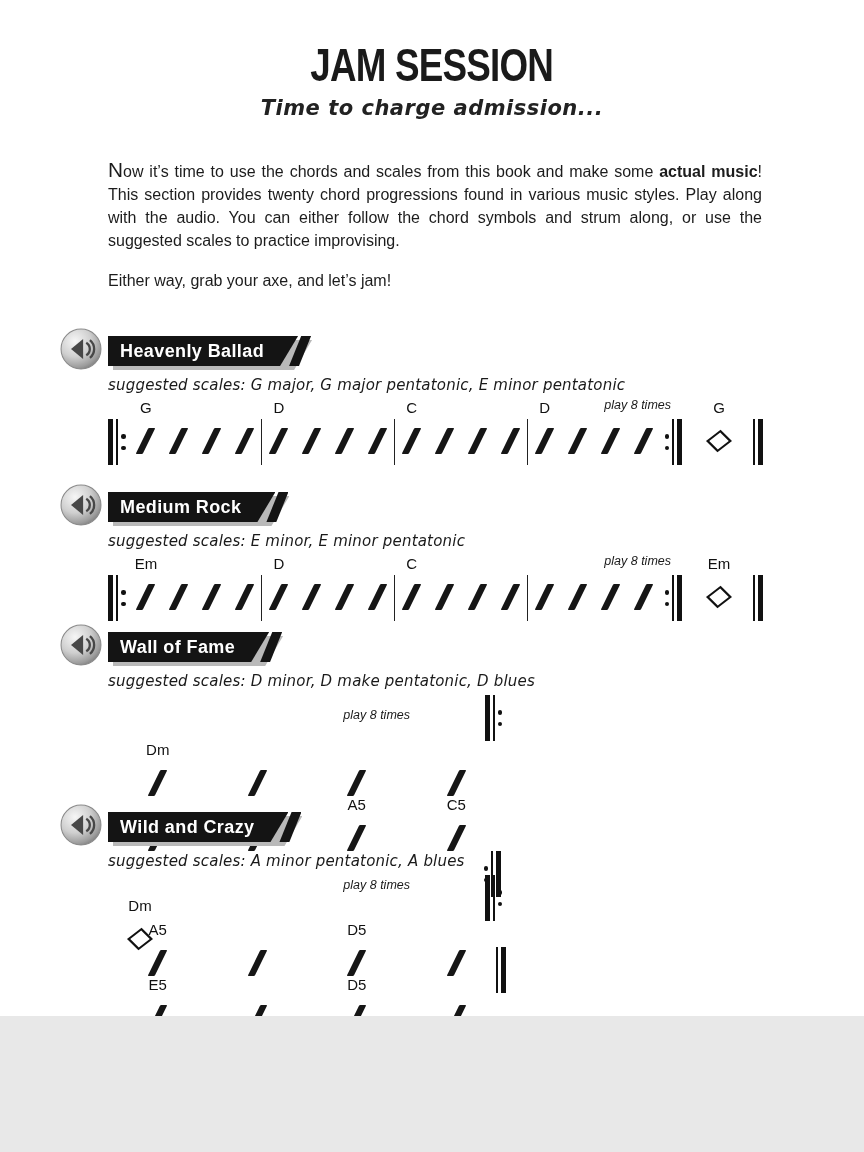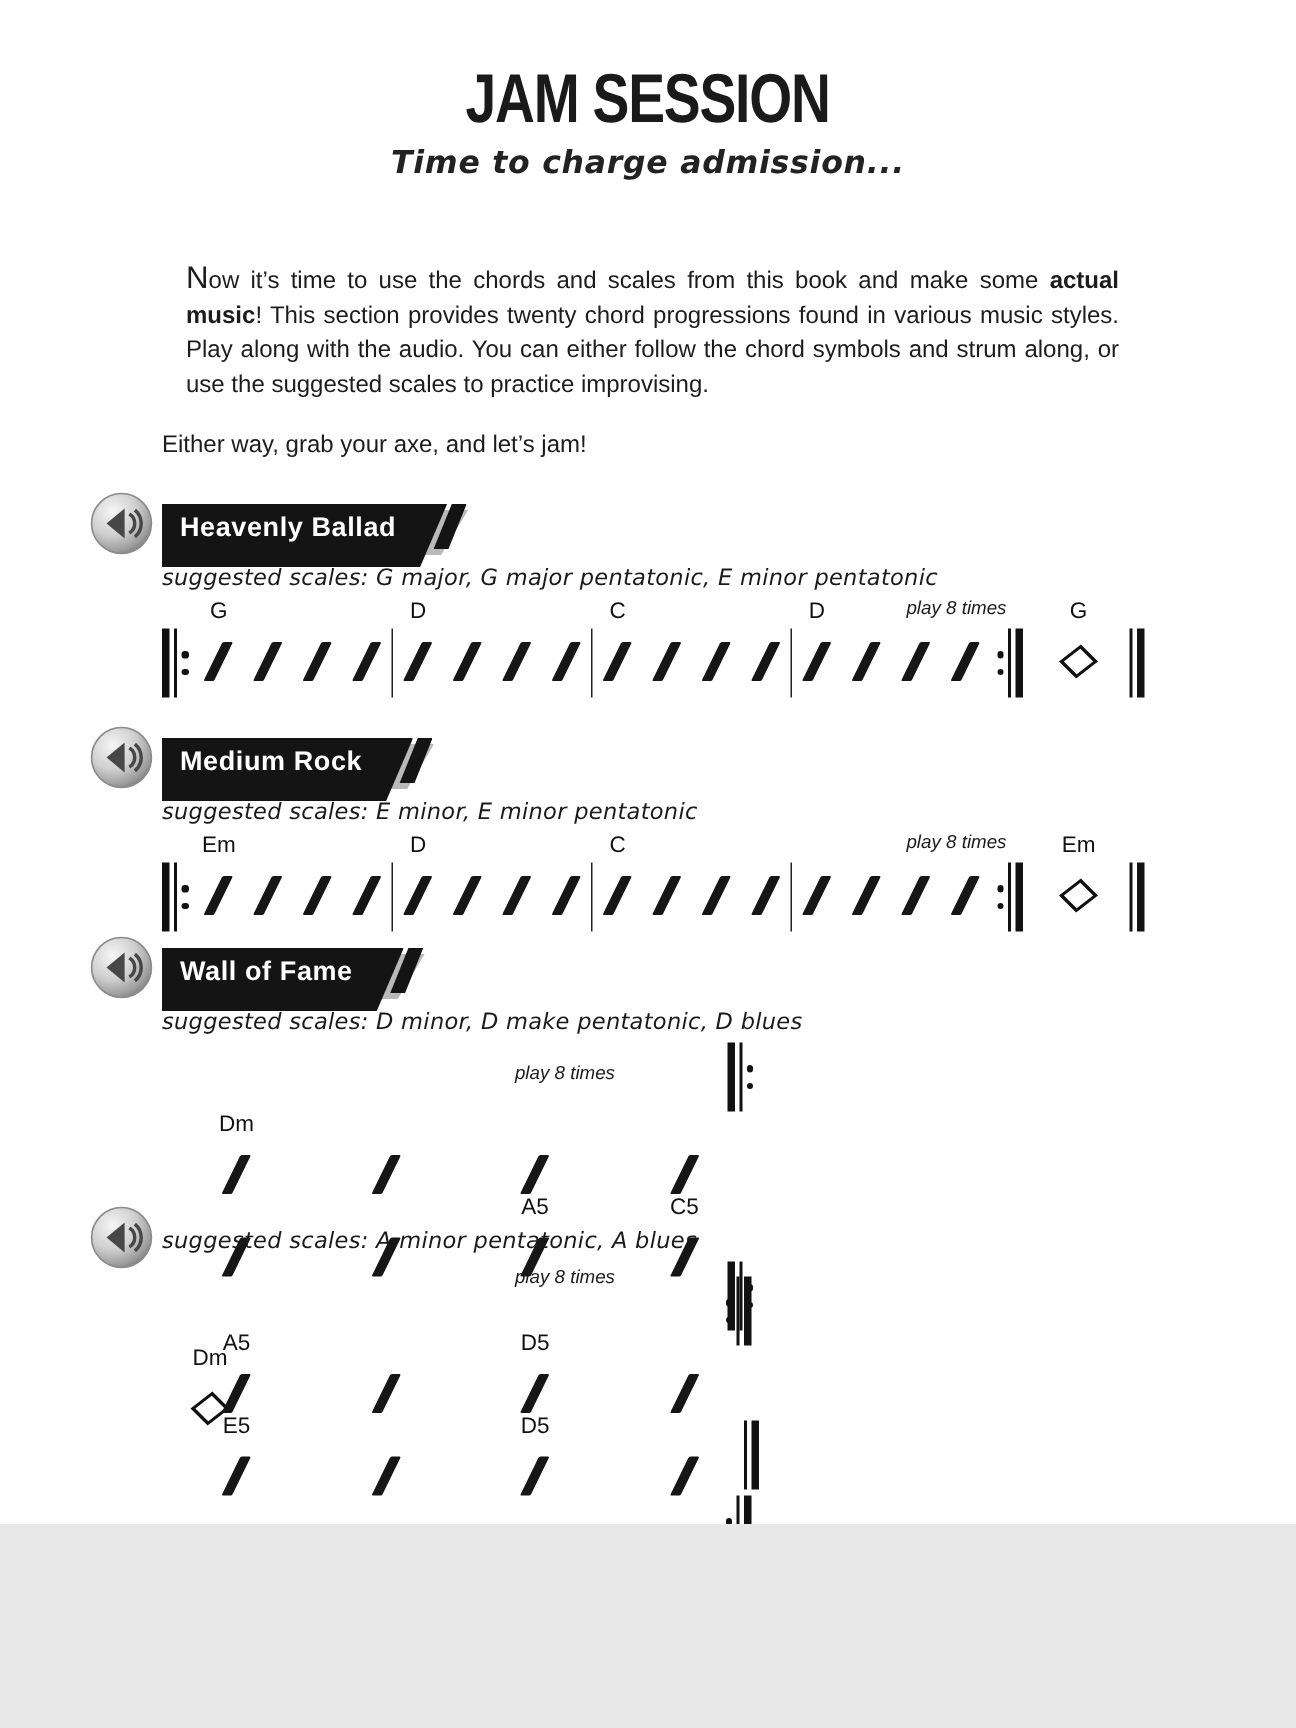--- a/index.html
+++ b/index.html
@@ -8,37 +8,37 @@
     font-family:"Liberation Sans",sans-serif;color:#111;overflow:hidden;
   }
   
   .thead{position:absolute;top:38px;left:0;width:100%;text-align:center;}
   .title{display:inline-block;margin:0;font-size:46px;font-weight:bold;letter-spacing:-1px;
          transform:scaleX(.8);transform-origin:center;color:#1a1a1a;}
   .subtitle{margin:4px 0 4px;font-family:"DejaVu Sans",sans-serif;font-style:italic;
             font-weight:bold;font-size:21px;color:#222;letter-spacing:.5px;}
   
   .intro{position:absolute;top:158px;left:108px;width:654px;font-size:16px;line-height:23px;color:#1c1c1c;}
-  .intro .p1{margin:16px;text-align:justify;}
+  .intro .p1{margin:0;text-align:justify;}
   .intro .p1::first-letter{font-size:130%;}
   .intro .p2{margin:17px 0 0;}
   
   .jam{position:absolute;left:108px;width:700px;}
   .jam:nth-of-type(1){top:332px;}
   .jam:nth-of-type(2){top:488px;}
   .jam:nth-of-type(3){top:628px;}
   .jam:nth-of-type(4){top:808px;}
   .spk{position:absolute;left:-48px;top:-4px;width:42px;height:42px;cursor:pointer;}
   
   .bwrap{position:relative;display:inline-block;height:30px;margin-top:4px;}
   .bshadow{position:absolute;left:5px;top:4px;width:calc(100% + 9px);height:30px;background:#b9b9b9;
            clip-path:polygon(0 0,100% 0,calc(100% - 18px) 100%,0 100%);z-index:1;}
   .bmain{position:relative;height:30px;background:#141414;z-index:2;
          clip-path:polygon(0 0,100% 0,calc(100% - 18px) 100%,0 100%);
-         padding:0 34px 12px 12px;}
+         padding:0 34px 0 12px;}
   .btip{position:absolute;top:0;right:-13px;width:22px;height:30px;background:#141414;z-index:2;
         clip-path:polygon(55% 0,100% 0,45% 100%,0 100%);}
   .blabel{color:#fff;font-weight:bold;font-size:18px;line-height:30px;letter-spacing:.4px;white-space:nowrap;}
   .scales{margin-top:10px;font-family:"DejaVu Sans",sans-serif;font-style:italic;
           font-size:15px;color:#1a1a1a;letter-spacing:.2px;}
   
   .notation{display:flex;position:relative;margin-top:5px;height:66px;}
   .notation.m4{width:655px;}
   .notation.m2{width:398px;flex-direction:column;}
   .rbegin,.rend,.fbar{display:flex;align-items:center;gap:3px;height:46px;align-self:flex-end;}
@@ -410,20 +410,27 @@
       <span class="play-note">play 8 times</span>
     </div>
   </section>
       <section class="jam">
     <div class="spk"><svg viewBox="0 0 40 40" width="42" height="42">
   <circle cx="20" cy="20" r="19" fill="url(#spkg)" stroke="#8a8a8a" stroke-width="1"></circle>
   <polygon points="22,10.5 22,29.5 10.5,20" fill="#474747"></polygon>
   <path d="M25,14 a7,7 0 0 1 0,12" stroke="#474747" stroke-width="2.2" fill="none"></path>
   <path d="M28.5,11.5 a11,11 0 0 1 0,17" stroke="#474747" stroke-width="2.2" fill="none"></path>
 </svg></div>
+    <div class="bwrap">
+      <div class="bshadow"></div>
+      <div class="bmain">
+        <span class="blabel">Wild and Crazy</span>
+      </div>
+      <div class="btip"></div>
+    </div>
     <div class="scales">suggested scales: A minor pentatonic, A blues</div>
     <div class="notation m2">
       <div class="rbegin">
             <i class="bthick"></i>
             <i class="bthin"></i>
             <i class="rdots">
               <b></b>
               <b></b>
             </i>
           </div>

